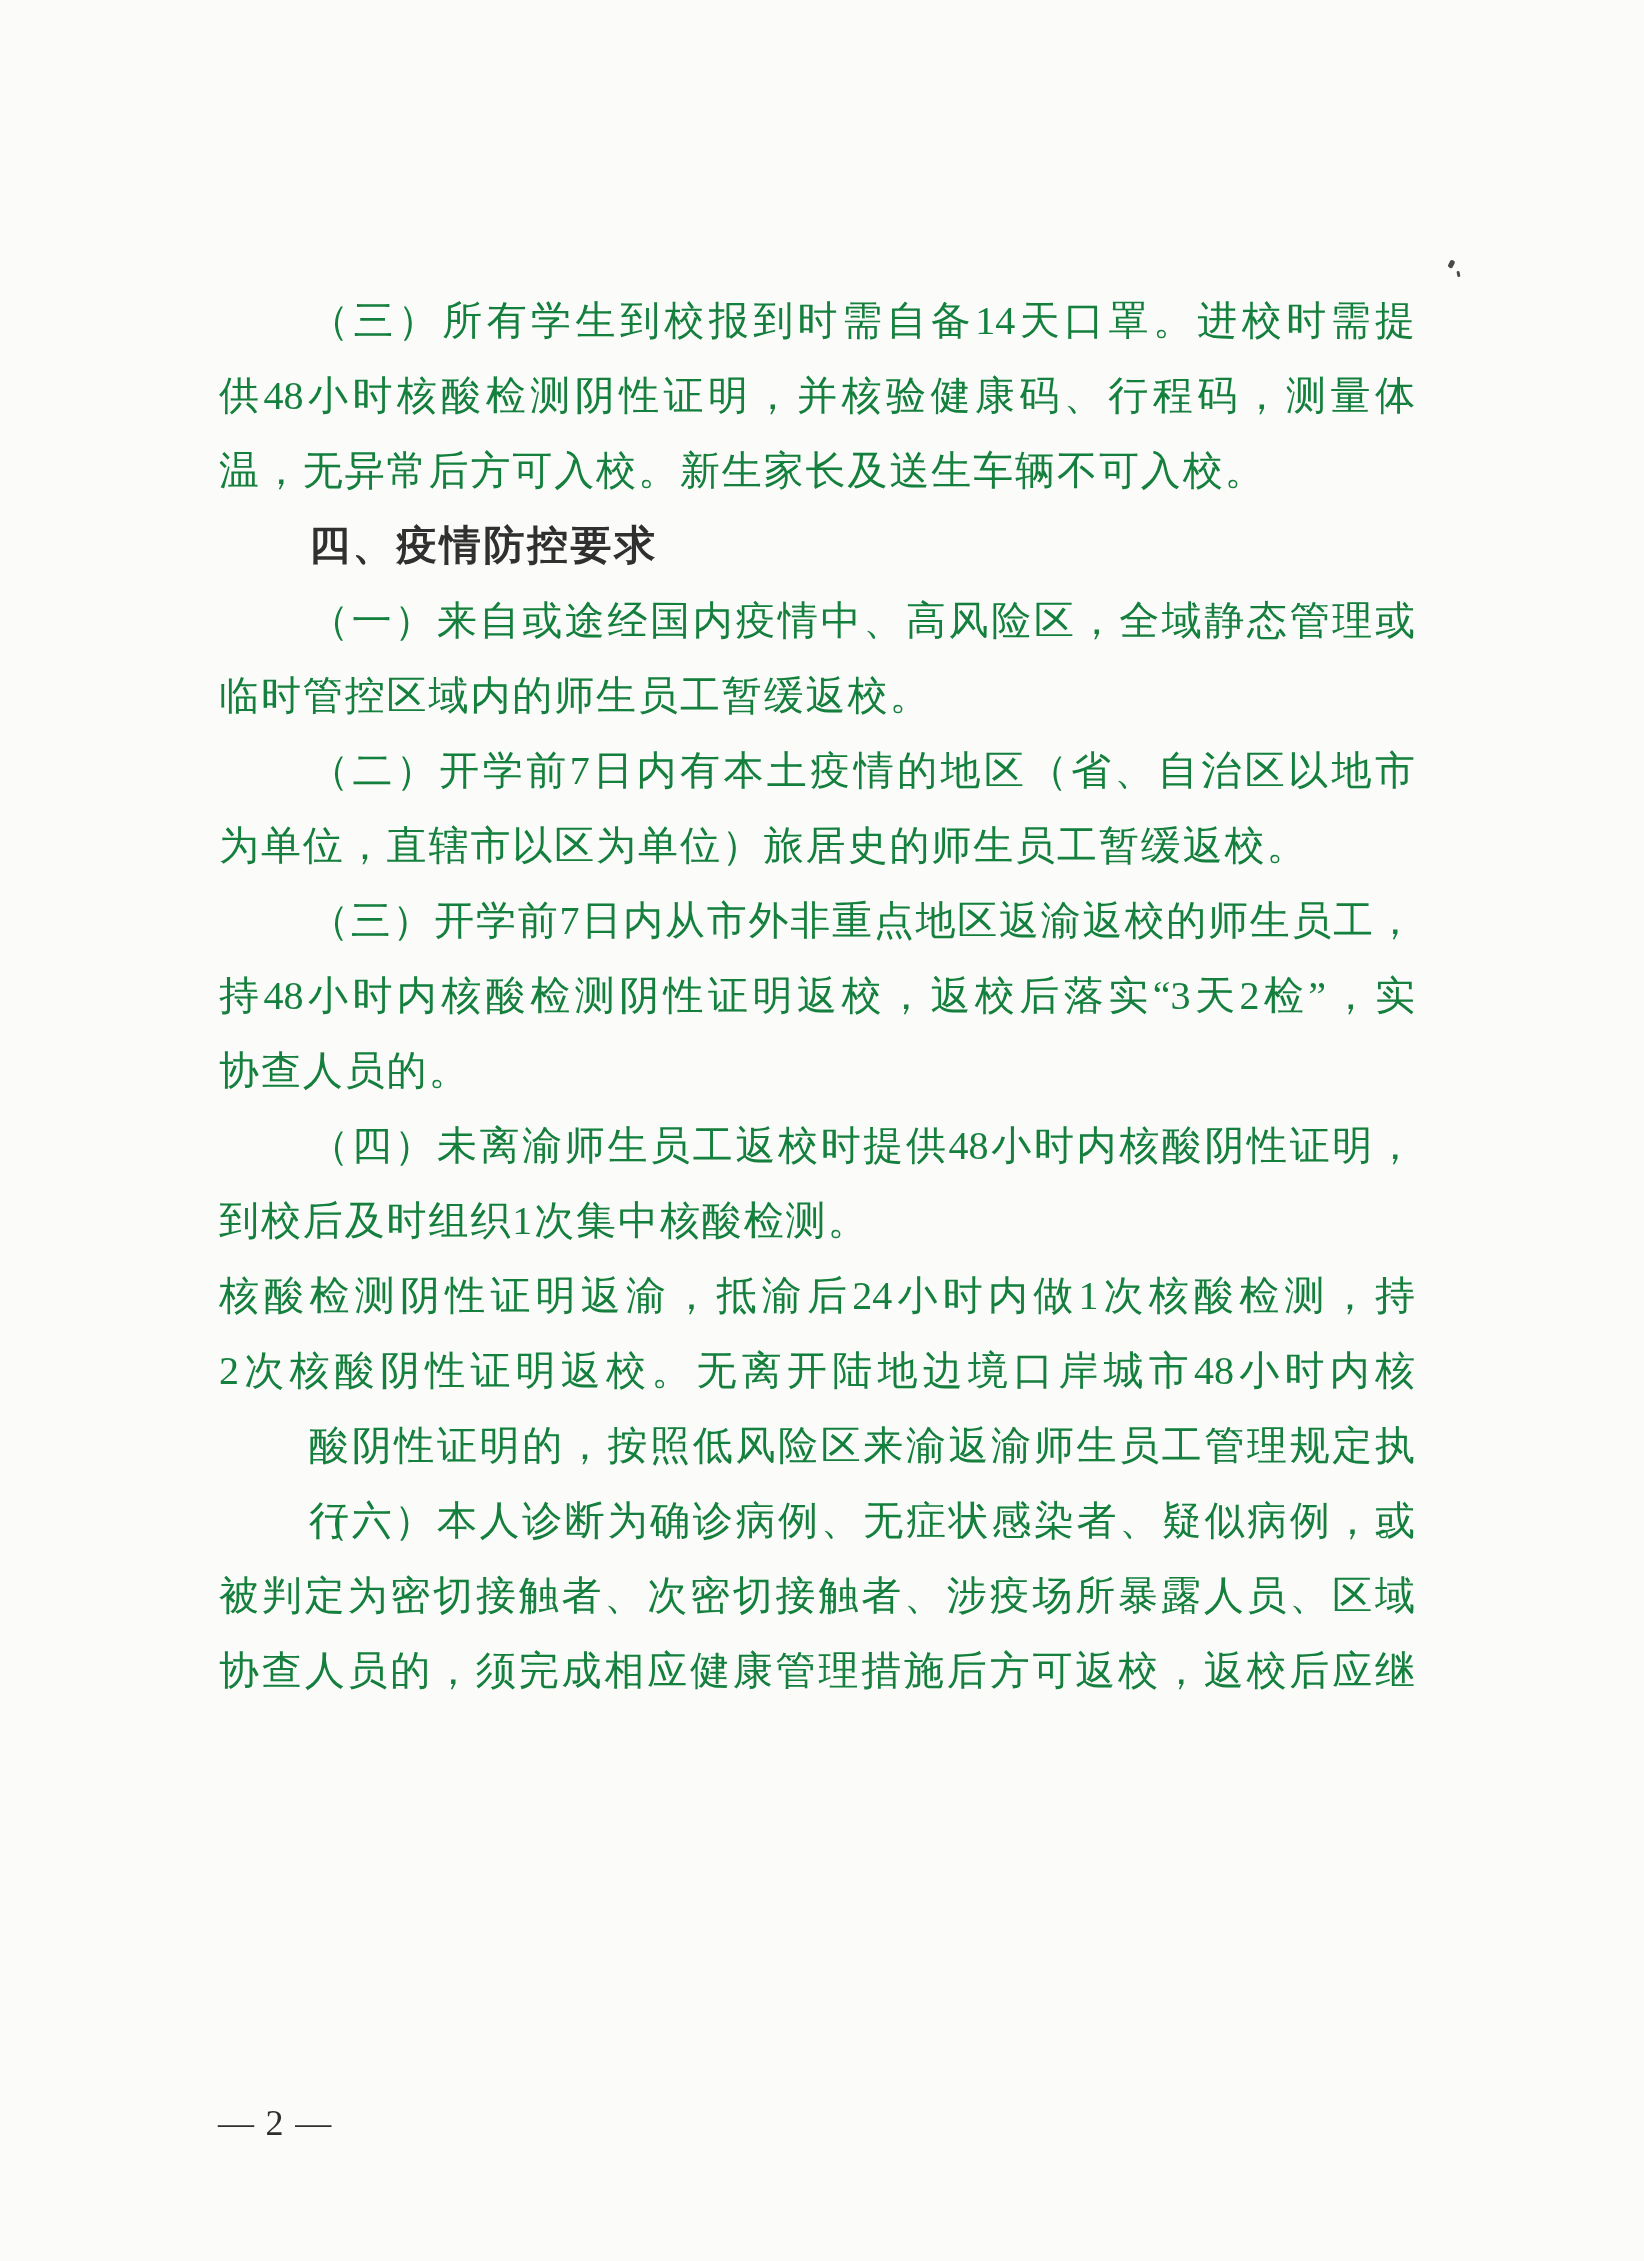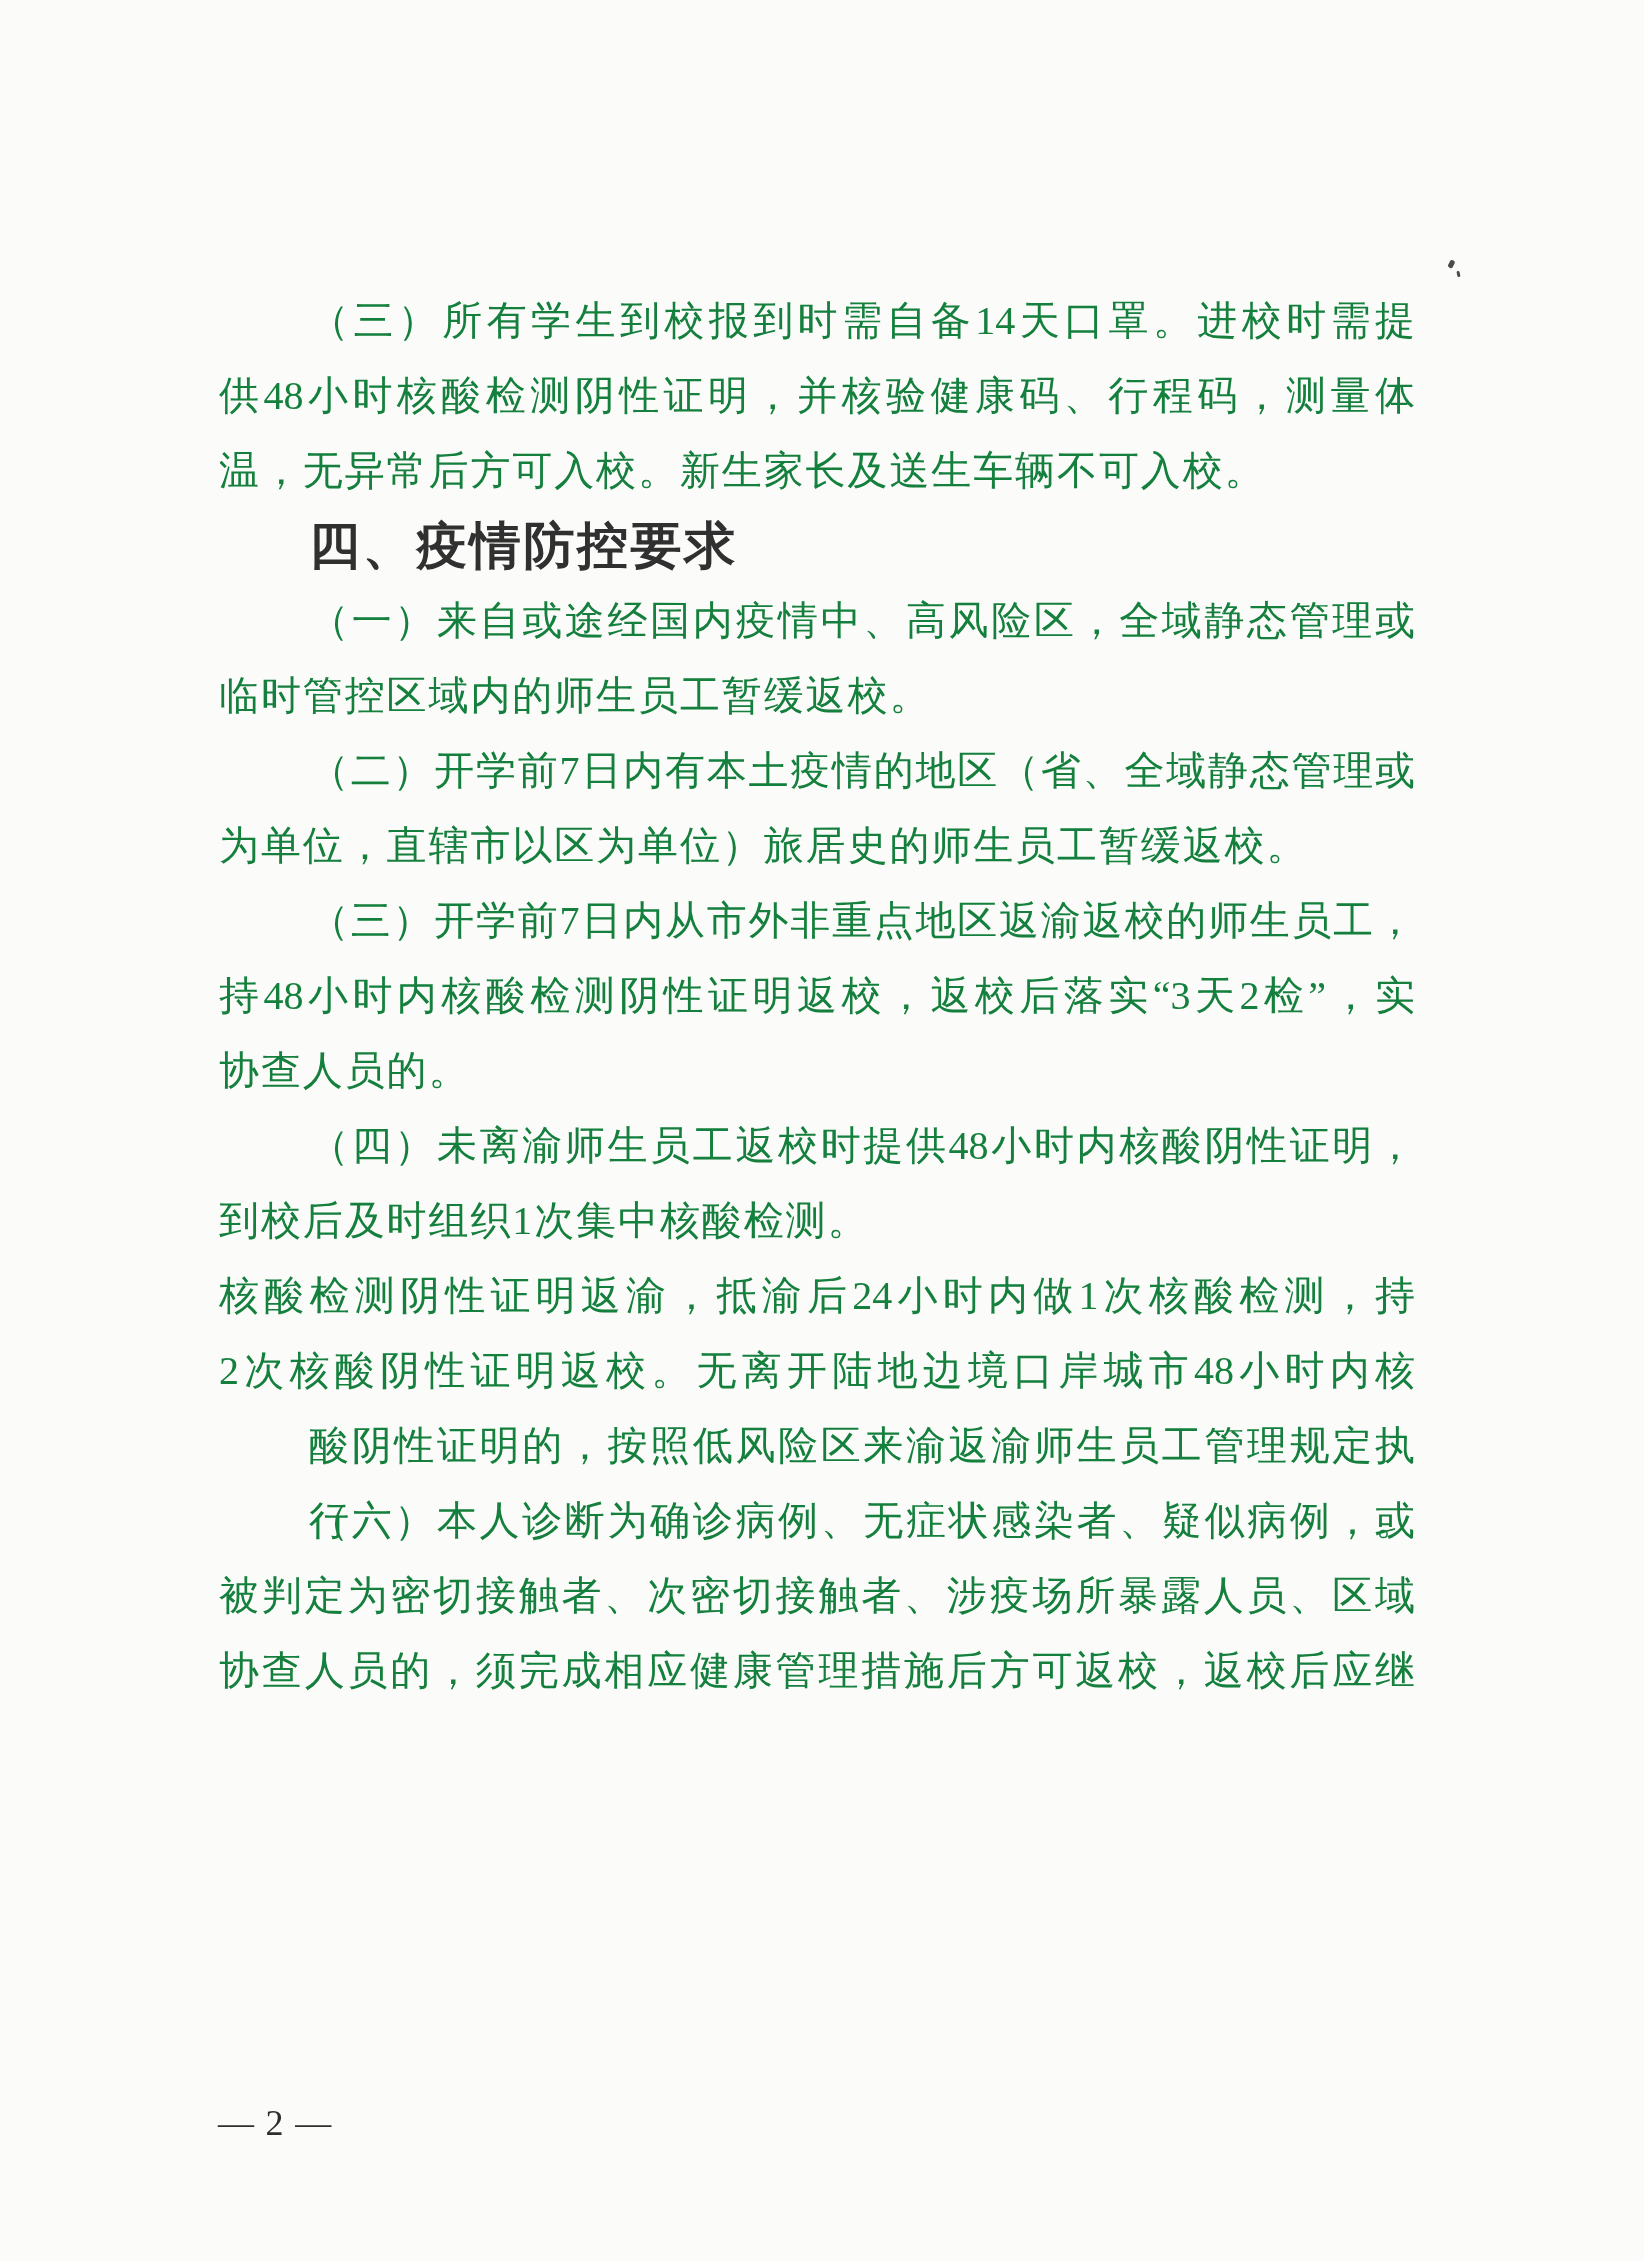--- a/index.html
+++ b/index.html
@@ -37,21 +37,21 @@
     letter-spacing: 0;
     text-align: justify;
     text-align-last: justify;
   }
   .line.indent {
     padding-left: 90px;
   }
   .line.heading {
     font-family: "Liberation Sans", sans-serif;
     font-weight: 700;
-    font-size: 51px;
+    font-size: 41px;
     color: #303030;
     letter-spacing: 2.6px;
     text-align: right;
     text-align-last: left;
   }
   .footer {
     position: absolute;
     left: 218px;
     top: 2101px;
     font-size: 36px;
@@ -84,21 +84,21 @@
 
 <div class="page">
 
   <div class="textblock">
     <div class="line full indent">（三）所有学生到校报到时需自备14天口罩。进校时需提</div>
     <div class="line full">供48小时核酸检测阴性证明，并核验健康码、行程码，测量体</div>
     <div class="line">温，无异常后方可入校。新生家长及送生车辆不可入校。</div>
     <div class="line heading indent">四、疫情防控要求</div>
     <div class="line full indent">（一）来自或途经国内疫情中、高风险区，全域静态管理或</div>
     <div class="line">临时管控区域内的师生员工暂缓返校。</div>
-    <div class="line full indent">（二）开学前7日内有本土疫情的地区（省、全域静态管理或</div>
+    <div class="line full indent">（二）开学前7日内有本土疫情的地区（省、自治区以地市</div>
     <div class="line">为单位，直辖市以区为单位）旅居史的师生员工暂缓返校。</div>
     <div class="line full indent">（三）开学前7日内从市外非重点地区返渝返校的师生员工，</div>
     <div class="line full">持48小时内核酸检测阴性证明返校，返校后落实“3天2检”，实</div>
     <div class="line">协查人员的。</div>
     <div class="line full indent">（四）未离渝师生员工返校时提供48小时内核酸阴性证明，</div>
     <div class="line">到校后及时组织1次集中核酸检测。</div>
     <div class="line full">核酸检测阴性证明返渝，抵渝后24小时内做1次核酸检测，持</div>
     <div class="line full">2次核酸阴性证明返校。无离开陆地边境口岸城市48小时内核</div>
     <div class="line full indent">酸阴性证明的，按照低风险区来渝返渝师生员工管理规定执行。</div>
     <div class="line full indent">（六）本人诊断为确诊病例、无症状感染者、疑似病例，或</div>

